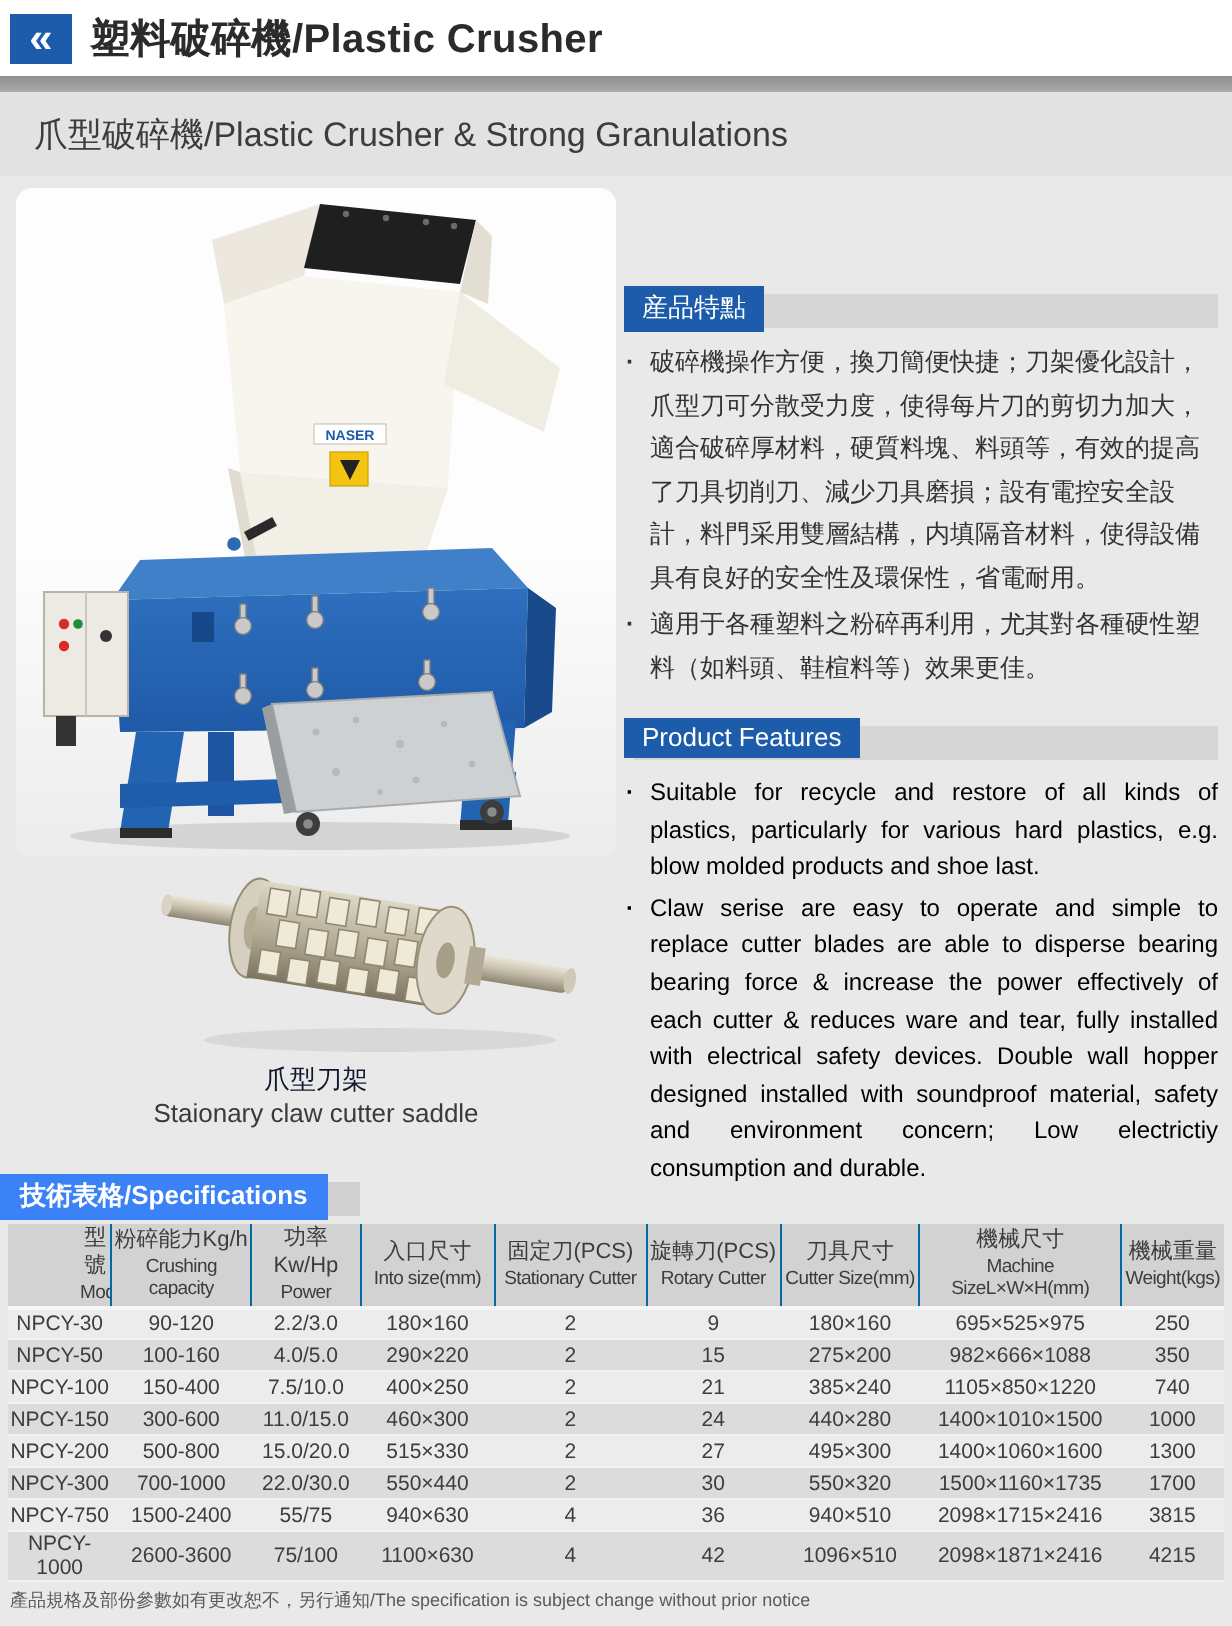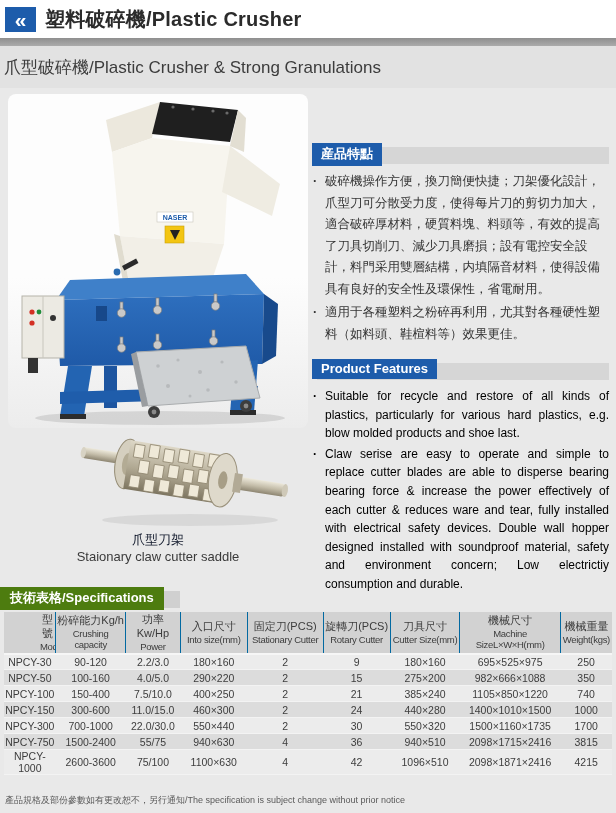--- a/index.html
+++ b/index.html
@@ -10,50 +10,50 @@
   
   .top-header { position:absolute; top:0; left:0; right:0; height:38px; background:#ffffff;
                 display:flex; align-items:center; gap:9px; padding-left:5px; }
   .back-btn { width:31px; height:25px; background:#1d5cab; color:#fff; display:flex;
               align-items:center; justify-content:center; font-size:21px; font-weight:bold;
               line-height:1; cursor:pointer; }
   .page-title { font-size:20px; font-weight:bold; color:#2b2b2b; letter-spacing:0.2px; }
   .divider-bar { position:absolute; top:38px; left:0; right:0; height:8px;
                  background:linear-gradient(#8f8f8f,#ababab); }
   .subtitle-bar { position:absolute; top:46px; left:0; right:0; height:42px; background:#e2e2e2;
-                  display:flex; align-items:center; padding-left:4px; }
+                  display:flex; align-items:center; padding-left:17px; }
   .subtitle { font-size:17px; color:#3c3c3c; }
 
   
   .machine-panel { position:absolute; left:8px; top:94px; width:300px; height:334px;
                    background:linear-gradient(#fdfdfd 55%,#ececec); border-radius:8px; }
   .machine-panel svg { width:100%; height:100%; display:block; }
   .cutter-wrap { position:absolute; left:72px; top:424px; width:236px; height:108px; }
   .cutter-wrap svg { width:100%; height:100%; display:block; }
   .caption-zh { position:absolute; left:8px; top:531px; width:300px; text-align:center;
                 font-size:13px; color:#0f172a; }
   .caption-en { position:absolute; left:8px; top:549px; width:300px; text-align:center;
                 font-size:13px; color:#3a3a3a; }
 
   
   .right-col { position:absolute; left:312px; top:143px; width:297px; }
   .label-row { position:relative; height:21px; margin-bottom:7px; }
   .label-row .shadow { position:absolute; left:5px; top:4px; right:0; height:17px; background:#d6d6d6; }
   .label-row .label { position:absolute; left:0; top:0; background:#1d5cab; color:#ffffff;
-                      font-size:13px; font-weight:bold; padding:2px 9px 3px; white-space:nowrap;text-align:center; }
+                      font-size:13px; font-weight:normal; padding:2px 9px 3px; white-space:nowrap;text-align:center; }
   ul.bullets { list-style:none; }
   ul.bullets-zh { font-size:12.5px; line-height:1.72; color:#333333; margin-bottom:14px; }
   ul.bullets-en { font-size:12px; line-height:1.55; color:#000000; text-align:justify; }
   ul.bullets li { position:relative; padding-left:13px; margin-bottom:2px; }
   ul.bullets li::before { content:"·"; position:absolute; left:1px; font-weight:bold; }
 
   
   .spec-label-row { position:absolute; left:0; top:587px; right:0; height:21px; }
   .spec-label-row .shadow { position:absolute; left:5px; top:4px; width:175px; height:17px; background:#d0d0d0; }
-  .spec-label-row .label { position:absolute; left:0; top:0; background:#4d7c0f; color:#fff;
+  .spec-label-row .label { position:absolute; left:0; top:0; background:#3b82f6; color:#fff;
                            font-size:13px; font-weight:bold; padding:2px 10px 3px; white-space:nowrap; }
   table.spec { position:absolute; left:4px; top:612px; width:608px; border-collapse:collapse;
                table-layout:fixed; }
   table.spec th { background:#d2d2d2; font-weight:normal; color:#3c3c3c; text-align:center;
                   vertical-align:middle; height:36px; border-left:1px solid #0369a1;
                   border-bottom:2px solid #f6f6f6; padding:1px 0; overflow:hidden; }
   table.spec th:first-child { border-left:none;padding-left:36px; }
   table.spec .h-zh { display:block; font-size:11px; line-height:1.25; }
   table.spec .h-en { display:block; font-size:9.5px; line-height:1.2; letter-spacing:-0.3px; }
   table.spec td { height:16px; font-size:10.5px; color:#3d3d3d; text-align:center;
@@ -328,20 +328,31 @@
           <td>300-600</td>
           <td>11.0/15.0</td>
           <td>460×300</td>
           <td>2</td>
           <td>24</td>
           <td>440×280</td>
           <td>1400×1010×1500</td>
           <td>1000</td>
         </tr>
         <tr>
+          <td>NPCY-200</td>
+          <td>500-800</td>
+          <td>15.0/20.0</td>
+          <td>515×330</td>
+          <td>2</td>
+          <td>27</td>
+          <td>495×300</td>
+          <td>1400×1060×1600</td>
+          <td>1300</td>
+        </tr>
+        <tr>
           <td>NPCY-300</td>
           <td>700-1000</td>
           <td>22.0/30.0</td>
           <td>550×440</td>
           <td>2</td>
           <td>30</td>
           <td>550×320</td>
           <td>1500×1160×1735</td>
           <td>1700</td>
         </tr>

